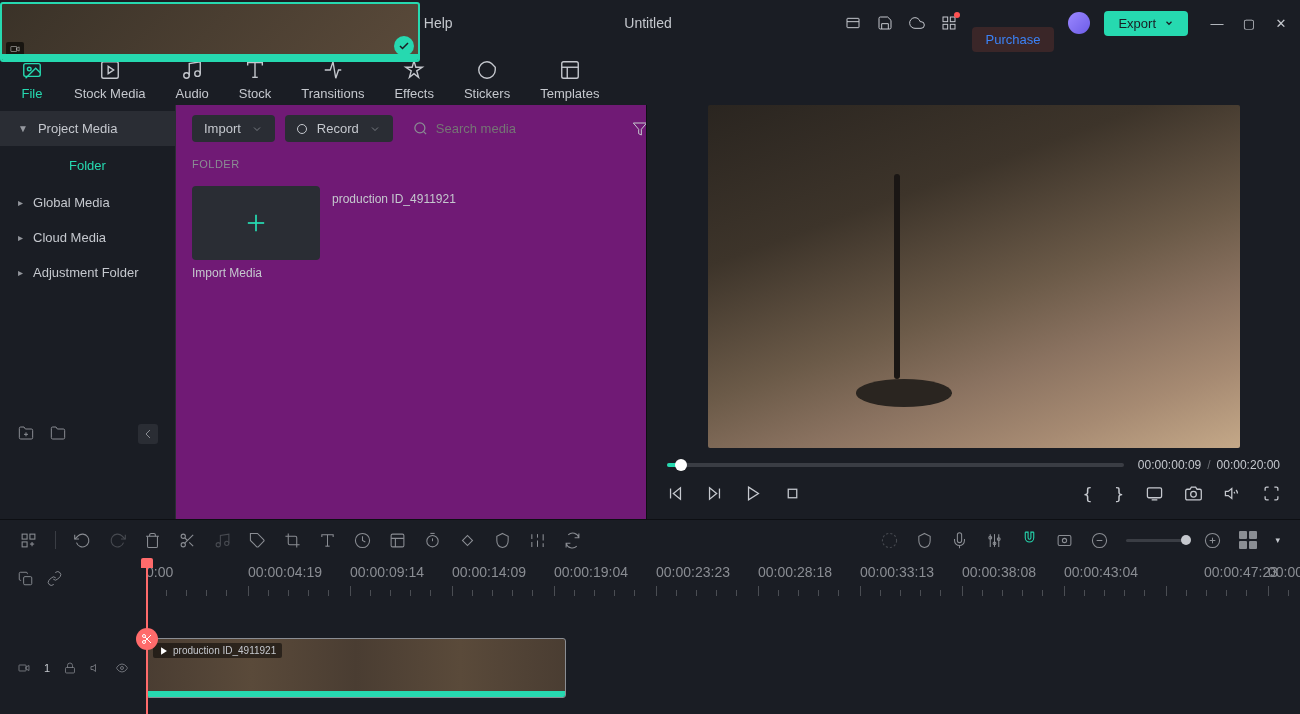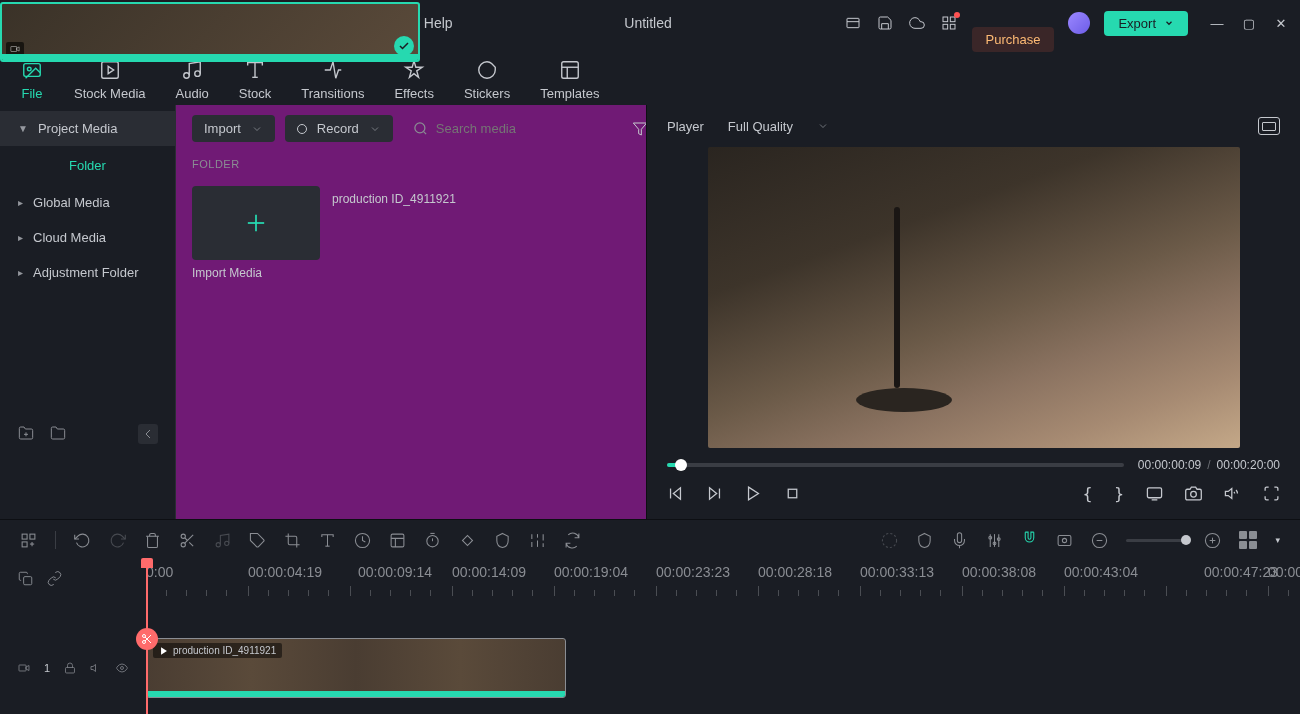--- a/index.html
+++ b/index.html
@@ -10,21 +10,21 @@
 .logo { width: 22px; height: 22px; background: linear-gradient(135deg,#4dd0e1,#26a69a); border-radius: 4px; margin-right: 10px; display:flex;align-items:center;justify-content:center; }
 .logo svg { width:14px;height:14px; }
 .app-name { font-size: 14px; margin-right: 24px; }
 .menu { display: flex; gap: 28px; }
 .menu span { font-size: 14px; cursor: pointer; }
 .titlebar-center { flex: 1; text-align: center; font-size: 14px; }
 .titlebar-right { display: flex; align-items: center; gap: 14px; }
 .tb-icon { width: 18px; height: 18px; display:flex; align-items:center; justify-content:center; cursor:pointer; position:relative; }
 .tb-icon svg { width:16px; height:16px; stroke:#c5c8ce; fill:none; stroke-width:1.5; }
 .notif-dot { position:absolute; top:-2px; right:-2px; width:6px; height:6px; background:#ff5252; border-radius:50%; }
-.purchase-btn { background:#3a2628; color:#fdba74; padding:5px 14px; border-radius:4px; font-size:13px; cursor:pointer;margin-top:32px; }
+.purchase-btn { background:#3a2628; color:#3b82f6; padding:5px 14px; border-radius:4px; font-size:13px; cursor:pointer;margin-top:32px; }
 .avatar { width:22px; height:22px; border-radius:50%; background:linear-gradient(135deg,#9c88ff,#6c5ce7); }
 .export-btn { background:#26d9b0; color:#1a1d24; padding:5px 14px; border-radius:4px; font-size:13px; font-weight:500; display:flex; align-items:center; gap:8px; cursor:pointer; }
 .win-controls { display:flex; gap:18px; margin-left:8px; }
 .win-controls span { cursor:pointer; width:14px; text-align:center; }
 
 
 .main { display:flex; height:414px; }
 .nav-tabs { display:flex; background:#1a1d24; padding:8px 20px 0; gap:30px; }
 .nav-tab { display:flex; flex-direction:column; align-items:center; gap:4px; padding:4px 0; cursor:pointer; }
 .nav-tab.active { color:#26d9b0; }
@@ -362,30 +362,20 @@
                 </svg>
               </div>
           </div>
           <div class="media-caption">production ID_4911921</div>
         </div>
       </div>
     </div>
   </div>
 
   <div class="preview">
-    <div class="preview-header">
-      <span>Player</span>
-      <div class="qual">
-          <span>Full Quality</span>
-          <svg class="chev" viewBox="0 0 24 24">
-            <polyline points="6 9 12 15 18 9"></polyline>
-          </svg>
-        </div>
-      <div class="snap-btn"></div>
-    </div>
     <div class="video-frame"></div>
     <div class="scrubber">
       <div class="scrub-track">
         <div class="scrub-fill"></div>
         <div class="scrub-handle"></div>
       </div>
       <div class="timecode"><span>00:00:00:09</span><span class="sep">/</span><span>00:00:20:00</span></div>
     </div>
     <div class="play-controls">
       <svg viewBox="0 0 24 24">
@@ -569,21 +559,21 @@
         <div class="ruler-tick" style="left: 20px;"></div>
         <div class="ruler-tick" style="left: 40px;"></div>
         <div class="ruler-tick" style="left: 60px;"></div>
         <div class="ruler-tick" style="left: 80px;"></div>
         <div class="ruler-mark" style="left: 102px;">00:00:04:19</div>
         <div class="ruler-tick major" style="left: 102px;"></div>
         <div class="ruler-tick" style="left: 122px;"></div>
         <div class="ruler-tick" style="left: 142px;"></div>
         <div class="ruler-tick" style="left: 162px;"></div>
         <div class="ruler-tick" style="left: 182px;"></div>
-        <div class="ruler-mark" style="left: 212px;">00:00:09:14</div>
+        <div class="ruler-mark" style="left: 204px;">00:00:09:14</div>
         <div class="ruler-tick major" style="left: 204px;"></div>
         <div class="ruler-tick" style="left: 224px;"></div>
         <div class="ruler-tick" style="left: 244px;"></div>
         <div class="ruler-tick" style="left: 264px;"></div>
         <div class="ruler-tick" style="left: 284px;"></div>
         <div class="ruler-mark" style="left: 306px;">00:00:14:09</div>
         <div class="ruler-tick major" style="left: 306px;"></div>
         <div class="ruler-tick" style="left: 326px;"></div>
         <div class="ruler-tick" style="left: 346px;"></div>
         <div class="ruler-tick" style="left: 366px;"></div>

